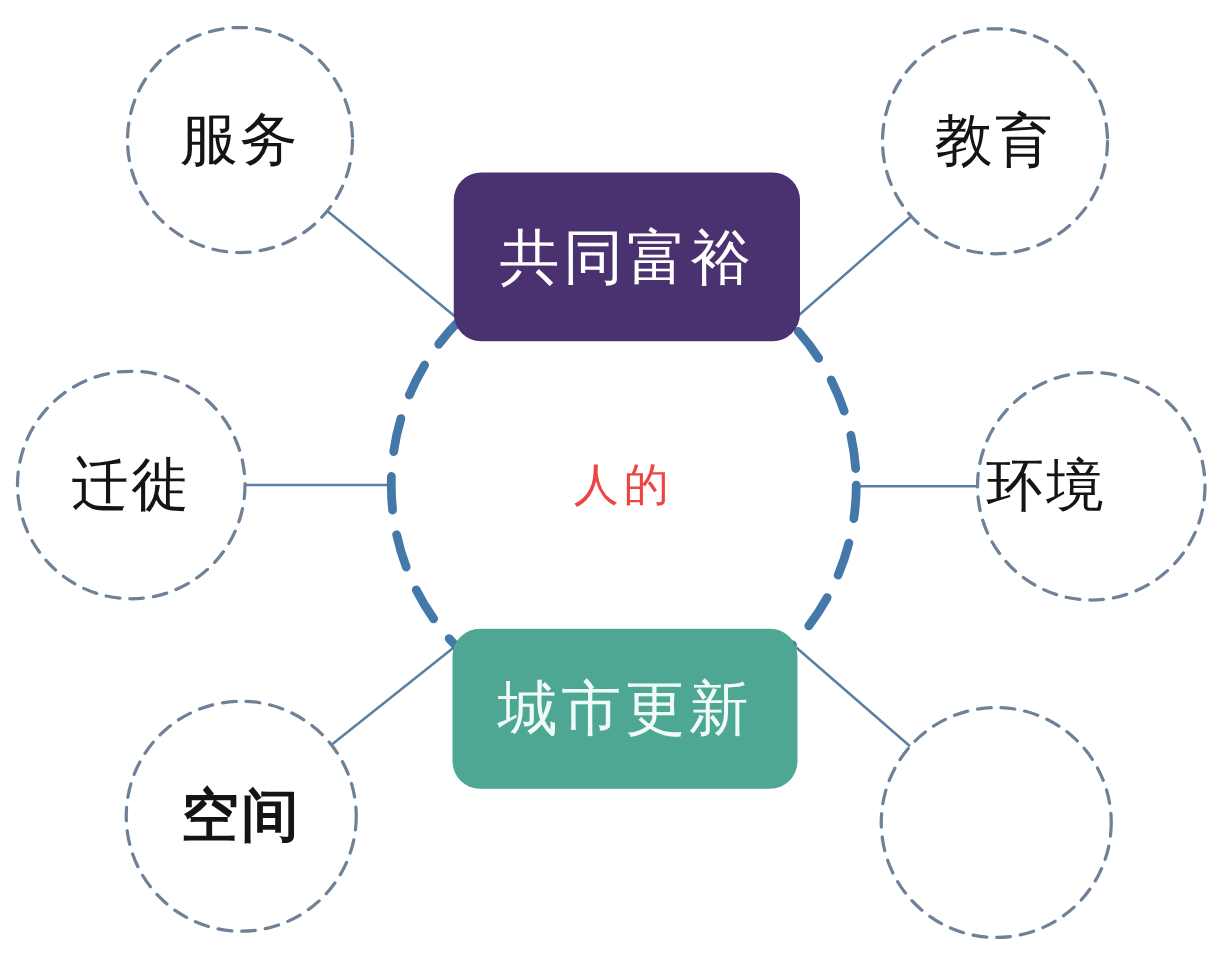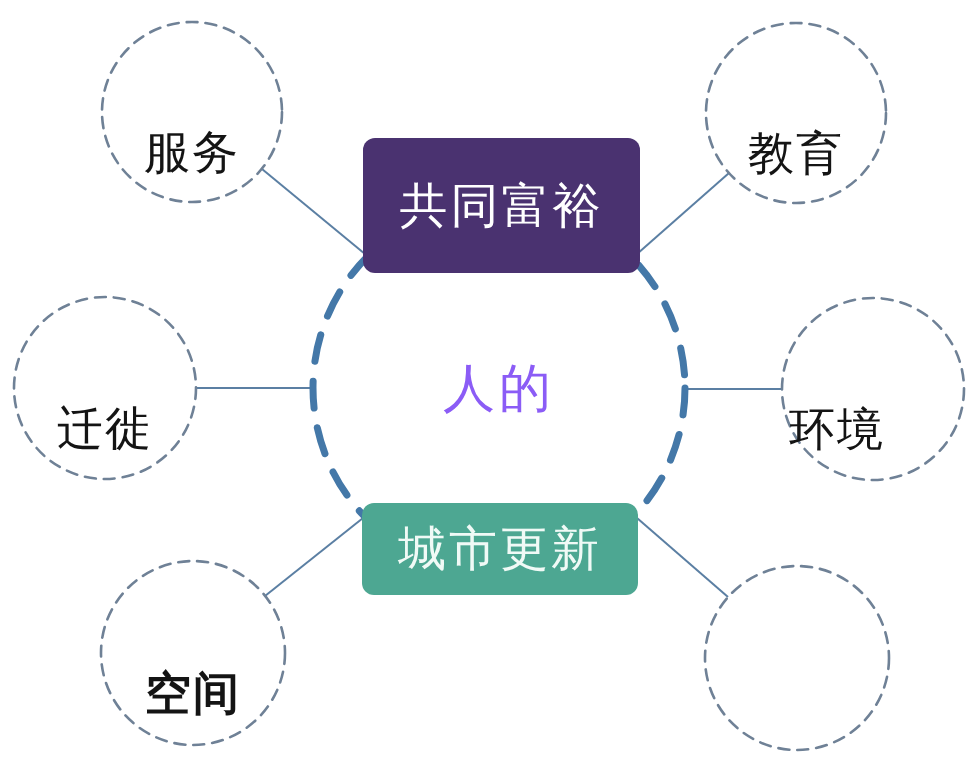--- a/index.html
+++ b/index.html
@@ -34,50 +34,49 @@
     stroke: #5b7fa3;
     stroke-width: 2;
   }
   .label {
     position: absolute;
     transform: translate(-50%, -50%);
     white-space: nowrap;
     color: #141414;
     font-size: 46px;
     letter-spacing: 2px;
-    margin-top: 41px;
   }
   .box {
     position: absolute;
     display: flex;
     align-items: center;
     justify-content: center;
-    border-radius: 12px;
+    border-radius: 22px;
     font-size: 48px;
     letter-spacing: 3px;
   }
   .box-top {
     left: 363px; top: 138px;
     width: 277px; height: 135px;
     background: #4a3270;
     color: #ffffff;
   }
   .box-bottom {
     left: 362px; top: 503px;
-    width: 276px; height: 92px;
+    width: 276px; height: 128px;
     background: #4da792;
     color: #f0faf6;
   }
   .center-label {
     position: absolute;
     left: 499px; top: 388px;
     transform: translate(-50%, -50%);
     text-align: center;
-    color: #8b5cf6;
-    font-size: 52px;
+    color: #ef4444;
+    font-size: 36px;
     line-height: 1.4;
     letter-spacing: 4px;
   }
 </style>
 </head>
 <body>
 
 <div class="stage">
 
   <svg class="diagram-lines" viewBox="0 0 980 773">

